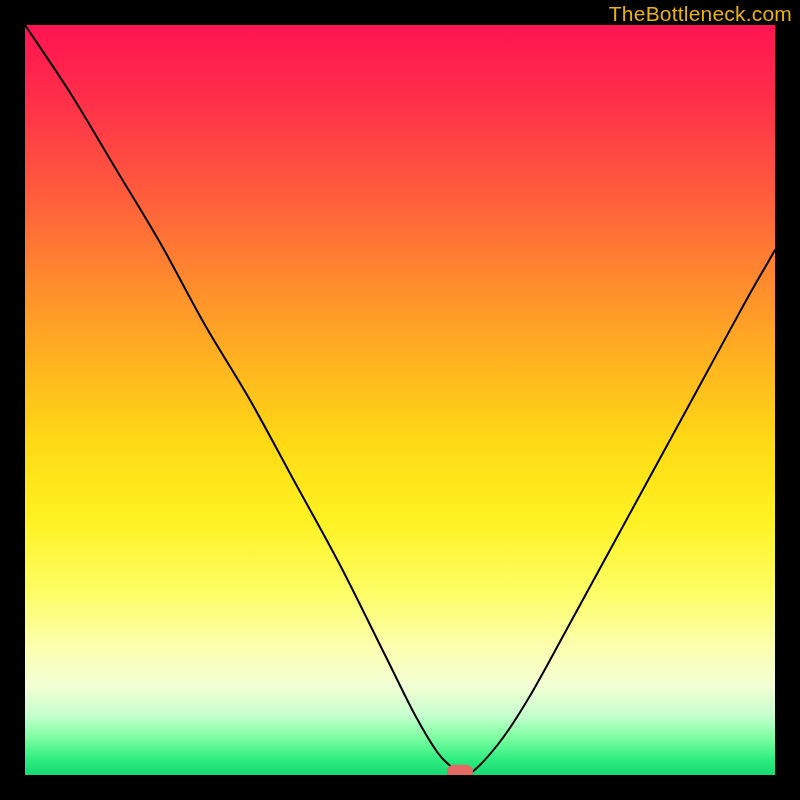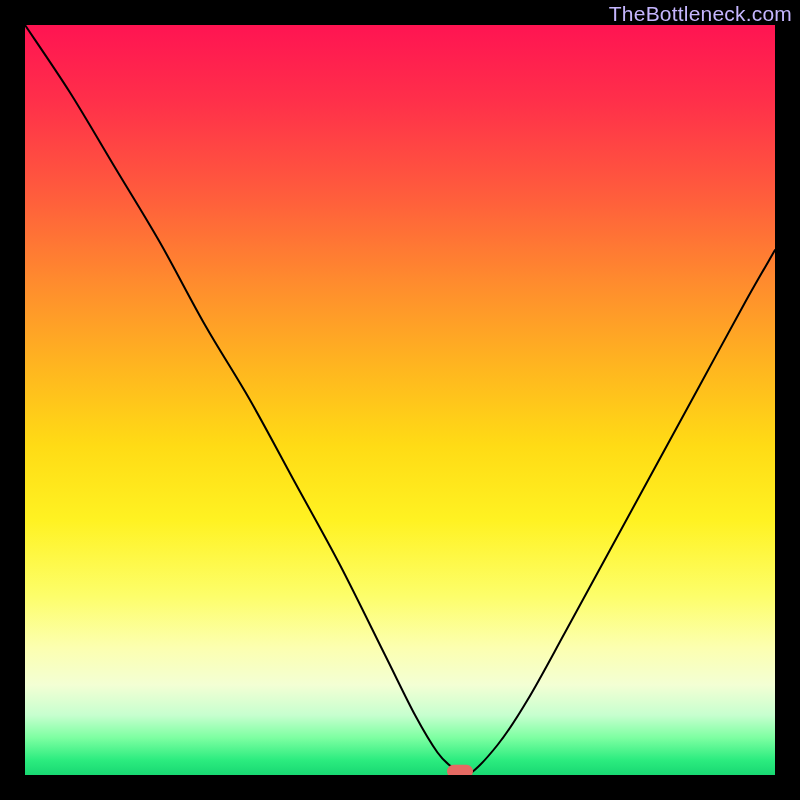--- a/index.html
+++ b/index.html
@@ -49,21 +49,21 @@
     left: 0;
     top: 0;
     width: 750px;
     height: 750px;
     display: block;
   }
   .watermark {
     position: absolute;
     top: 2px;
     right: 8px;
-    color: #c4b5fd;
+    color: #eab308;
     font-size: 21px;
     font-weight: 500;
     letter-spacing: 0.2px;
     user-select: none;
   }
   .curve {
     fill: none;
     stroke: #000;
     stroke-width: 2;
     stroke-linejoin: round;

